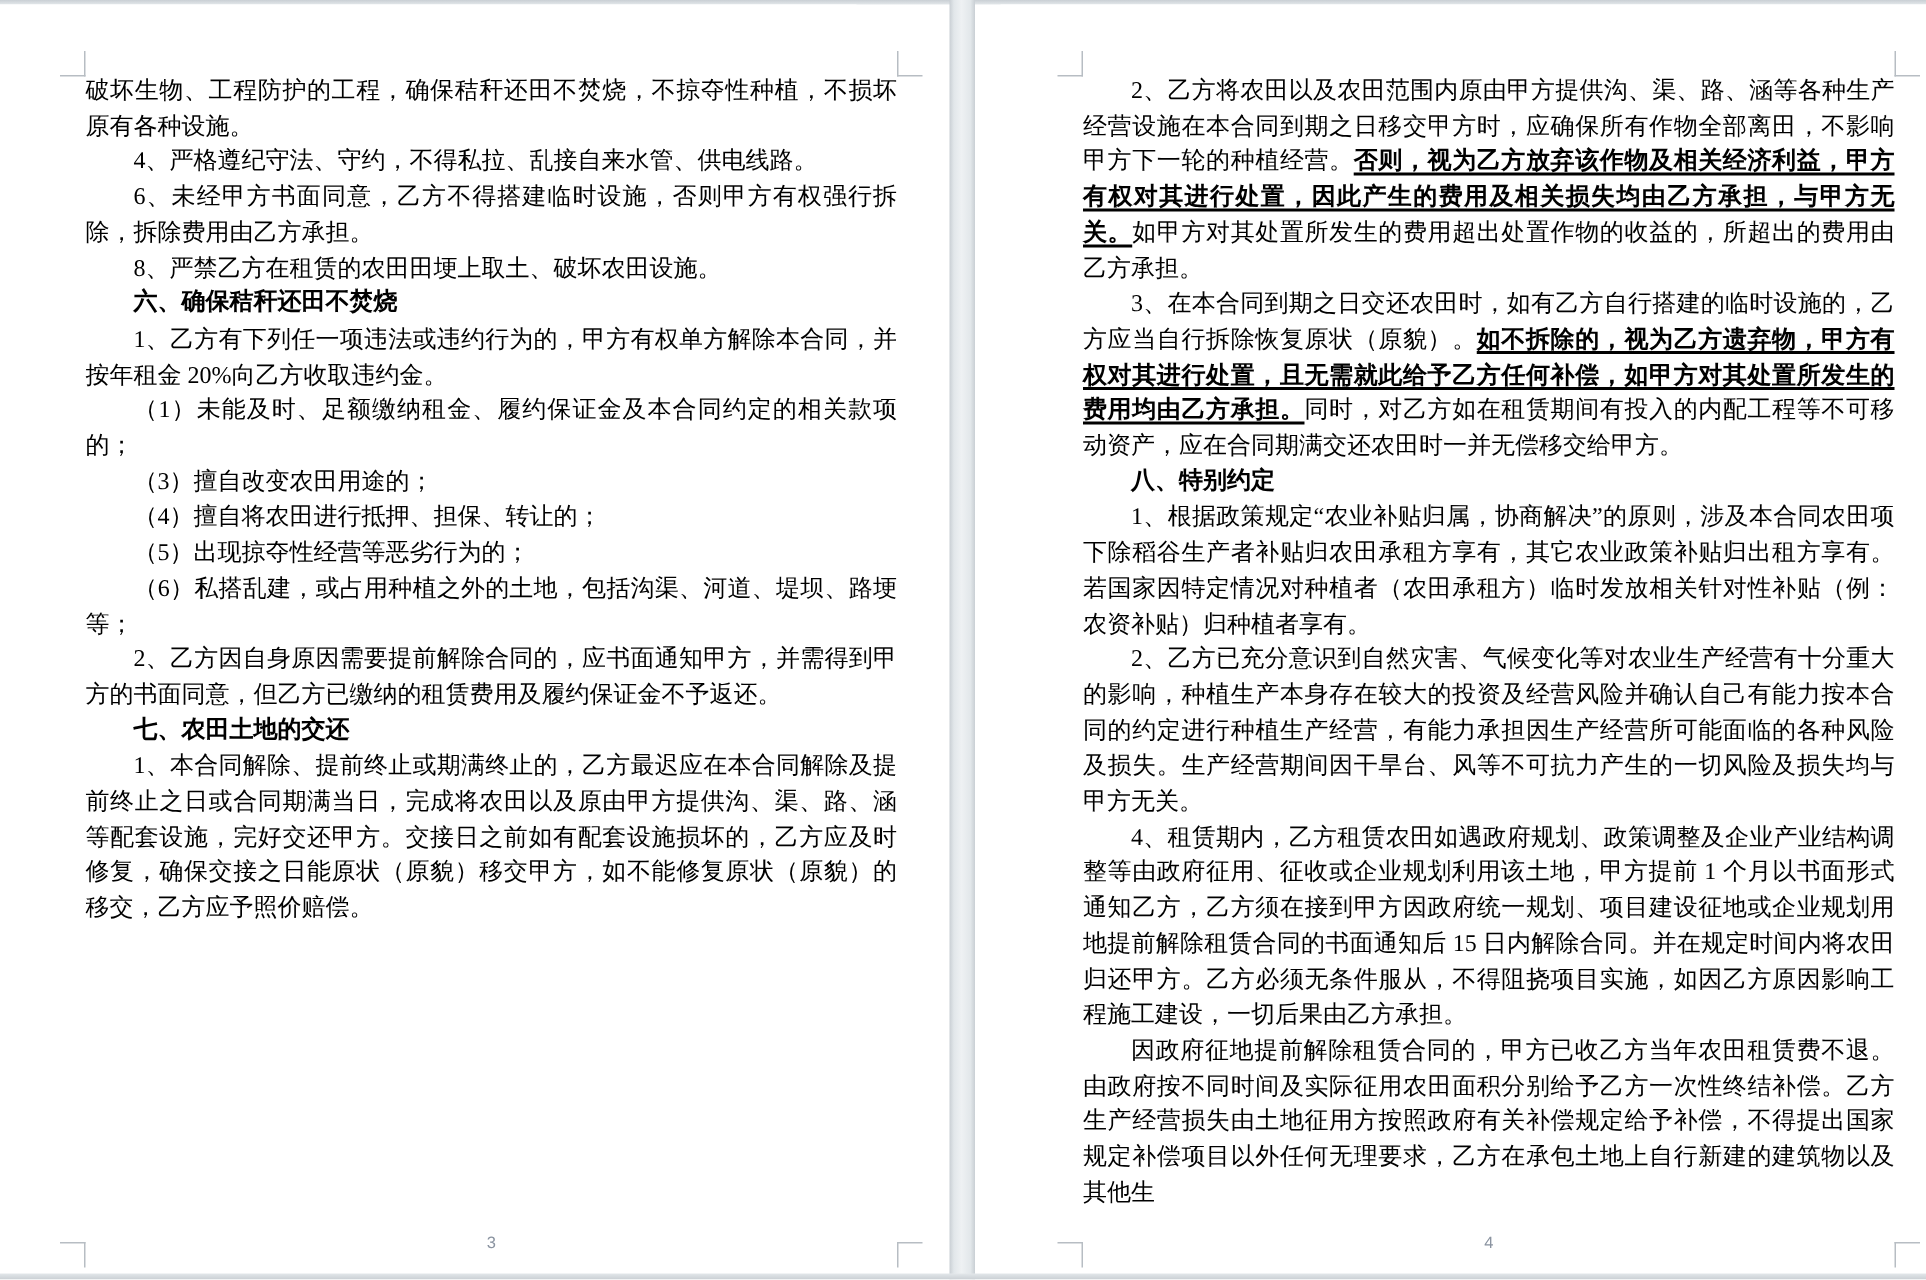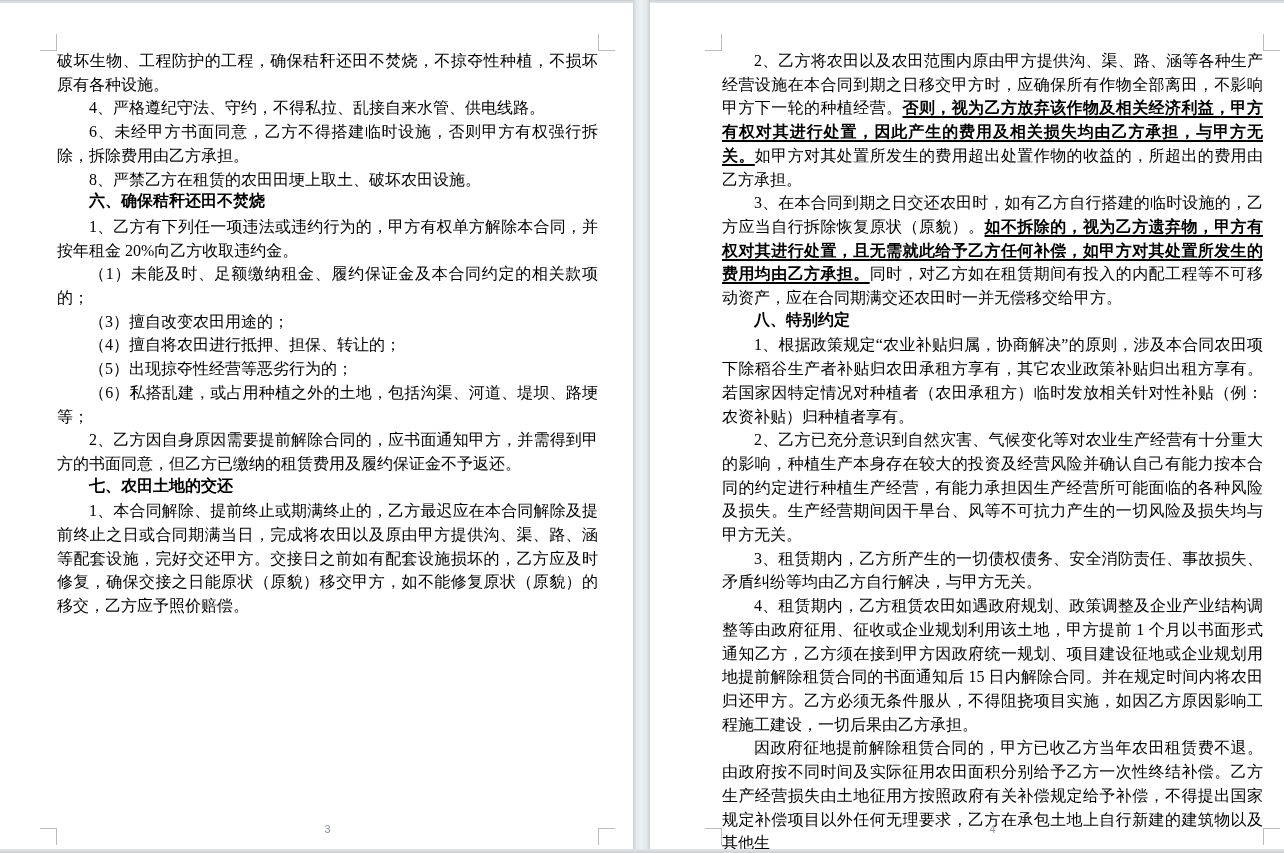--- a/index.html
+++ b/index.html
@@ -83,20 +83,19 @@
   <span class="mark tl"></span>
   <span class="mark tr"></span>
   <span class="mark bl"></span>
   <span class="mark br"></span>
   <div class="page-text">
       <p class="para"><span class="run">2、乙方将农田以及农田范围内原由甲方提供沟、渠、路、涵等各种生产经营设施在本合同到期之日移交甲方时，应确保所有作物全部离田，不影响甲方下一轮的种植经营。</span><span class="run bu">否则，视为乙方放弃该作物及相关经济利益，甲方有权对其进行处置，因此产生的费用及相关损失均由乙方承担，与甲方无关。</span><span class="run">如甲方对其处置所发生的费用超出处置作物的收益的，所超出的费用由乙方承担。</span></p>
       <p class="para"><span class="run">3、在本合同到期之日交还农田时，如有乙方自行搭建的临时设施的，乙方应当自行拆除恢复原状（原貌）。</span><span class="run bu">如不拆除的，视为乙方遗弃物，甲方有权对其进行处置，且无需就此给予乙方任何补偿，如甲方对其处置所发生的费用均由乙方承担。</span><span class="run">同时，对乙方如在租赁期间有投入的内配工程等不可移动资产，应在合同期满交还农田时一并无偿移交给甲方。</span></p>
       <p class="para heading"><span class="run">八、特别约定</span></p>
       <p class="para"><span class="run">1、根据政策规定“农业补贴归属，协商解决”的原则，涉及本合同农田项下除稻谷生产者补贴归农田承租方享有，其它农业政策补贴归出租方享有。若国家因特定情况对种植者（农田承租方）临时发放相关针对性补贴（例：农资补贴）归种植者享有。</span></p>
       <p class="para"><span class="run">2、乙方已充分意识到自然灾害、气候变化等对农业生产经营有十分重大的影响，种植生产本身存在较大的投资及经营风险并确认自己有能力按本合同的约定进行种植生产经营，有能力承担因生产经营所可能面临的各种风险及损失。生产经营期间因干旱台、风等不可抗力产生的一切风险及损失均与甲方无关。</span></p>
-      <p class="para"><span class="run">3、租赁期内，乙方所产生的一切债权债务、安全消防责任、事故损失、矛盾纠纷等均由乙方自行解决，与甲方无关。</span></p>
       <p class="para"><span class="run">4、租赁期内，乙方租赁农田如遇政府规划、政策调整及企业产业结构调整等由政府征用、征收或企业规划利用该土地，甲方提前 1 个月以书面形式通知乙方，乙方须在接到甲方因政府统一规划、项目建设征地或企业规划用地提前解除租赁合同的书面通知后 15 日内解除合同。并在规定时间内将农田归还甲方。乙方必须无条件服从，不得阻挠项目实施，如因乙方原因影响工程施工建设，一切后果由乙方承担。</span></p>
       <p class="para"><span class="run">因政府征地提前解除租赁合同的，甲方已收乙方当年农田租赁费不退。由政府按不同时间及实际征用农田面积分别给予乙方一次性终结补偿。乙方生产经营损失由土地征用方按照政府有关补偿规定给予补偿，不得提出国家规定补偿项目以外任何无理要求，乙方在承包土地上自行新建的建筑物以及其他生</span></p>
     </div>
   <div class="page-number">4</div>
 </div>
 
 <div class="row-gap bottom"></div>
 
 </body></html>

